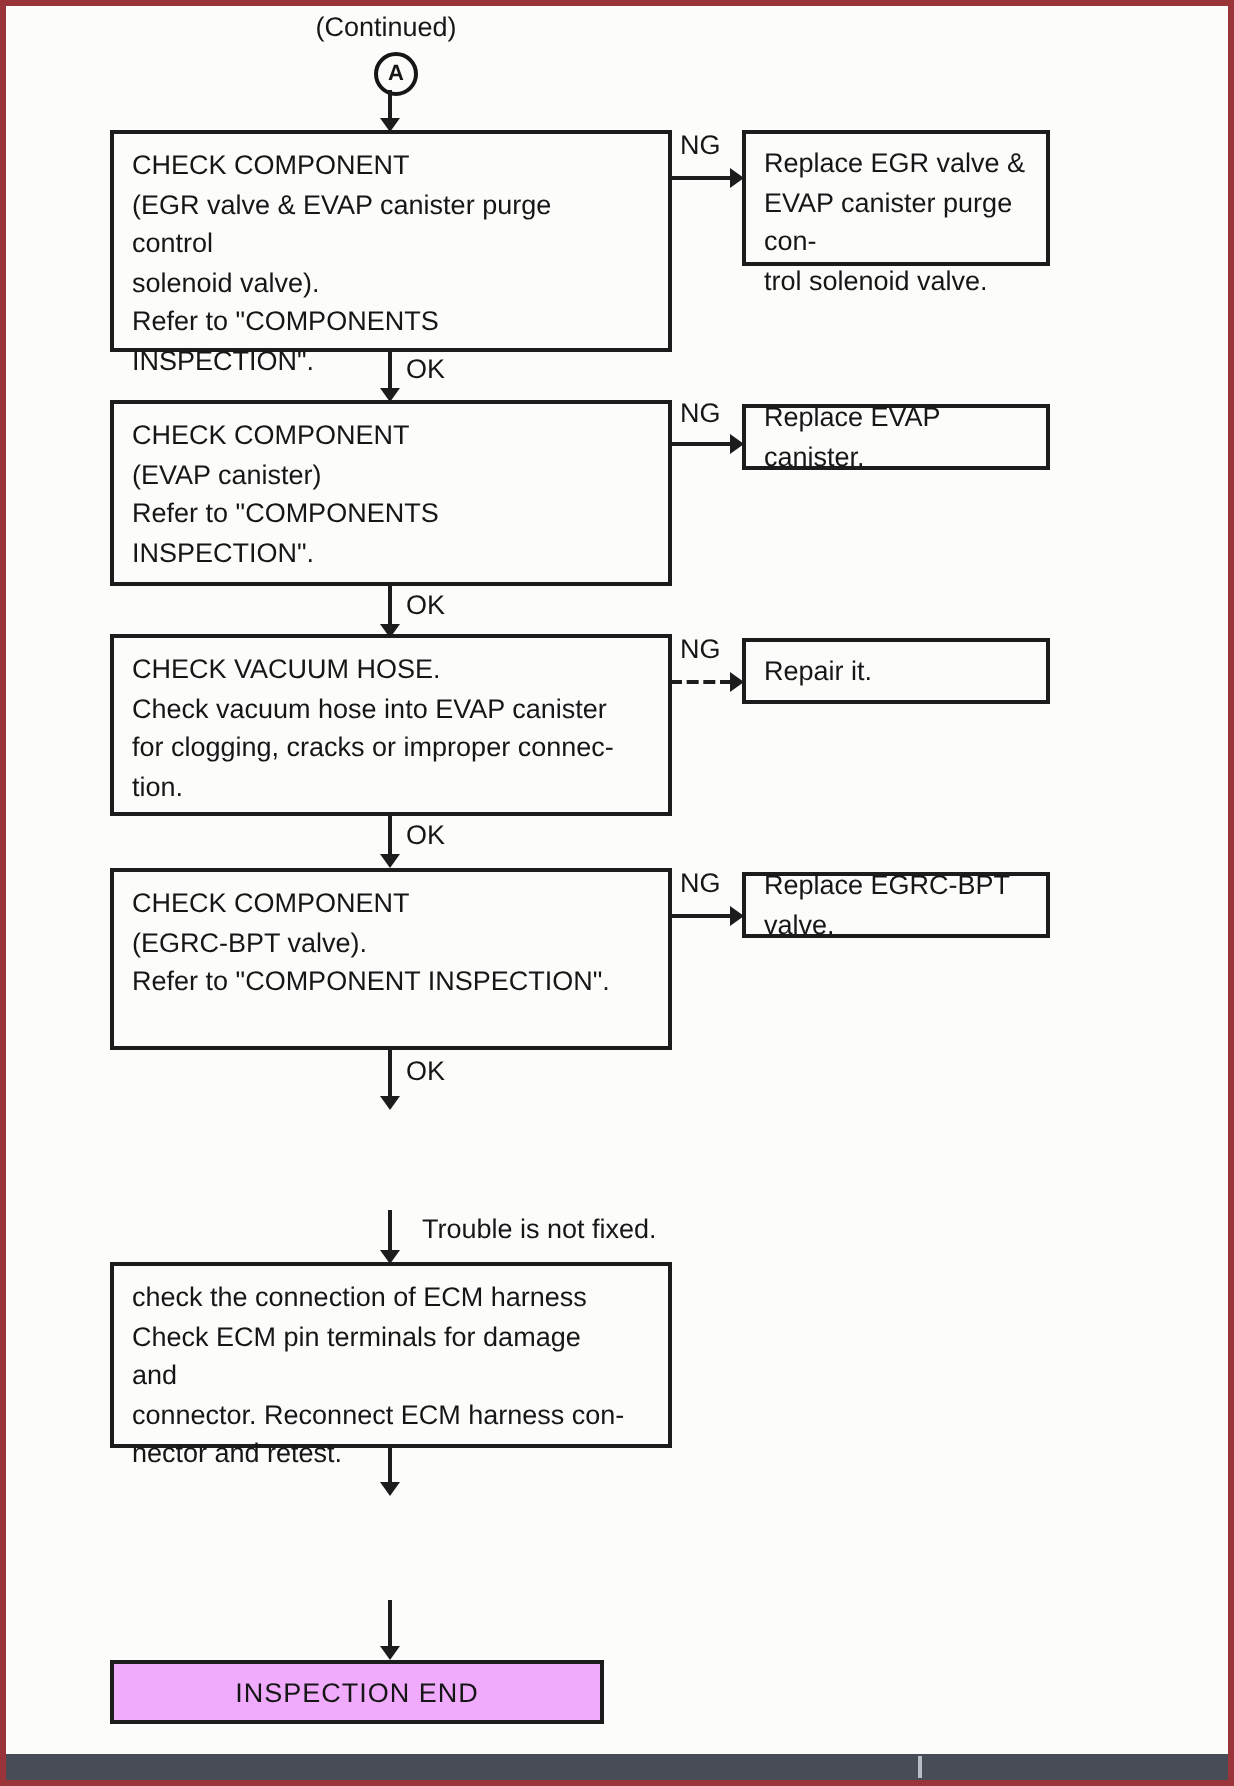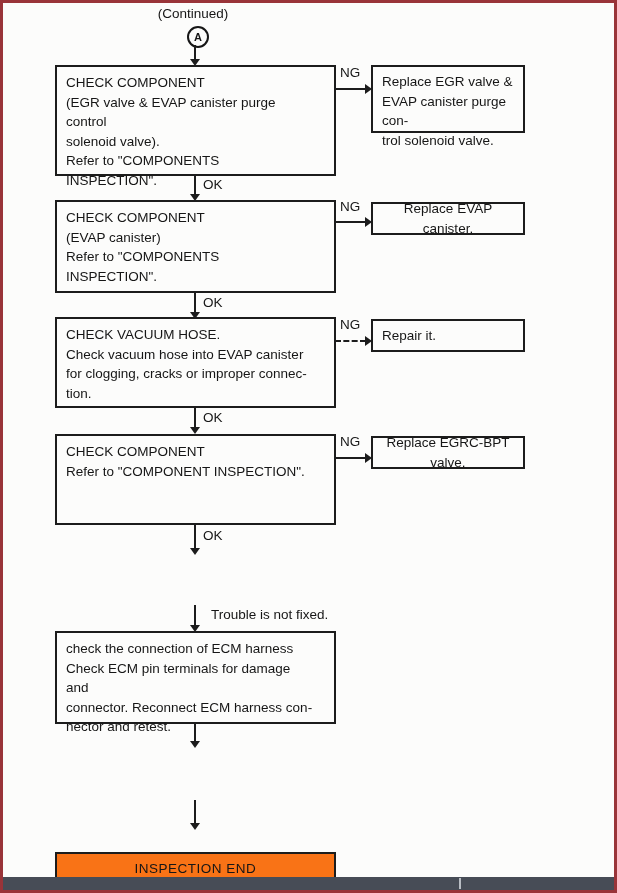--- a/index.html
+++ b/index.html
@@ -24,26 +24,26 @@
   .box{
     position:absolute;left:52px;width:281px;box-sizing:border-box;
     border:2px solid #1c1c1c;background:#fcfcfb;
     padding:6px 21px 0 9px;font-size:13.5px;line-height:19.5px;
   }
   .sbox{
     position:absolute;left:368px;width:154px;box-sizing:border-box;
     border:2px solid #1c1c1c;background:#fcfcfb;
     padding:5px 9px 0 9px;font-size:13.5px;line-height:19.5px;
   }
-  .sbox.single{display:flex;align-items:center;padding-top:0;text-align:center;}
+  .sbox.single{display:flex;align-items:center;padding-top:0;}
   .end-box{
-    position:absolute;left:52px;width:281px;box-sizing:border-box;
-    border:2px solid #1c1c1c;background:#f97316;
+    position:absolute;left:52px;width:247px;box-sizing:border-box;
+    border:2px solid #1c1c1c;background:#f0abfc;
     font-size:13.5px;letter-spacing:0.5px;
-    display:flex;align-items:center;justify-content:center;margin-top:22px;
+    display:flex;align-items:center;justify-content:center;
   }
   .lbl{position:absolute;font-size:13.5px;white-space:nowrap;}
   
   .arrow-v{position:absolute;left:187px;width:10px;}
   .arrow-v .stem{position:absolute;left:4px;top:0;bottom:6px;width:2px;background:#1c1c1c;}
   .arrow-v .head{position:absolute;left:0;bottom:0;width:0;height:0;
     border-left:5px solid transparent;border-right:5px solid transparent;border-top:7px solid #1c1c1c;}
   
   .arrow-h{position:absolute;left:332px;width:37px;height:10px;}
   .arrow-h .stem{position:absolute;left:0;right:6px;top:4px;height:2px;background:#1c1c1c;}
@@ -127,20 +127,21 @@
   </div>
 
   <div class="lbl" style="left:200px;top:407px">OK</div>
   <div class="arrow-v" style="top:405px;height:26px">
       <i class="stem"></i>
       <i class="head"></i>
     </div>
 
   <div class="box" style="top:431px;height:91px">
     <div>CHECK COMPONENT</div>
+    <div>(EGRC-BPT valve).</div>
     <div>Refer to "COMPONENT INSPECTION".</div>
   </div>
   <div class="lbl" style="left:337px;top:431px">NG</div>
   <div class="arrow-h" style="top:450px">
       <i class="stem"></i>
       <i class="head"></i>
     </div>
   <div class="sbox single" style="top:433px;height:33px">
     <div>Replace EGRC-BPT valve.</div>
   </div>

